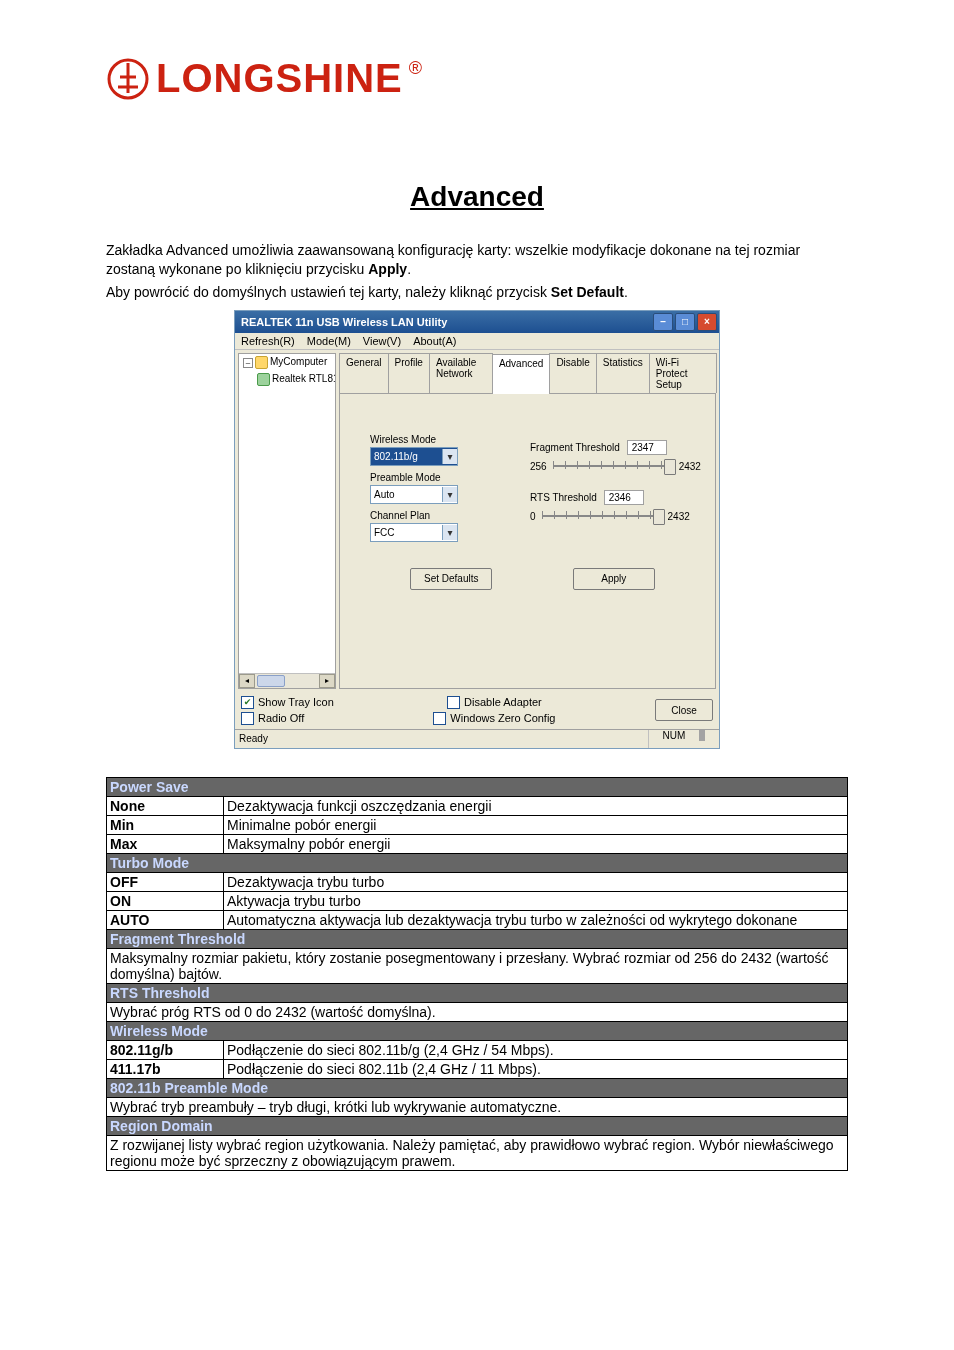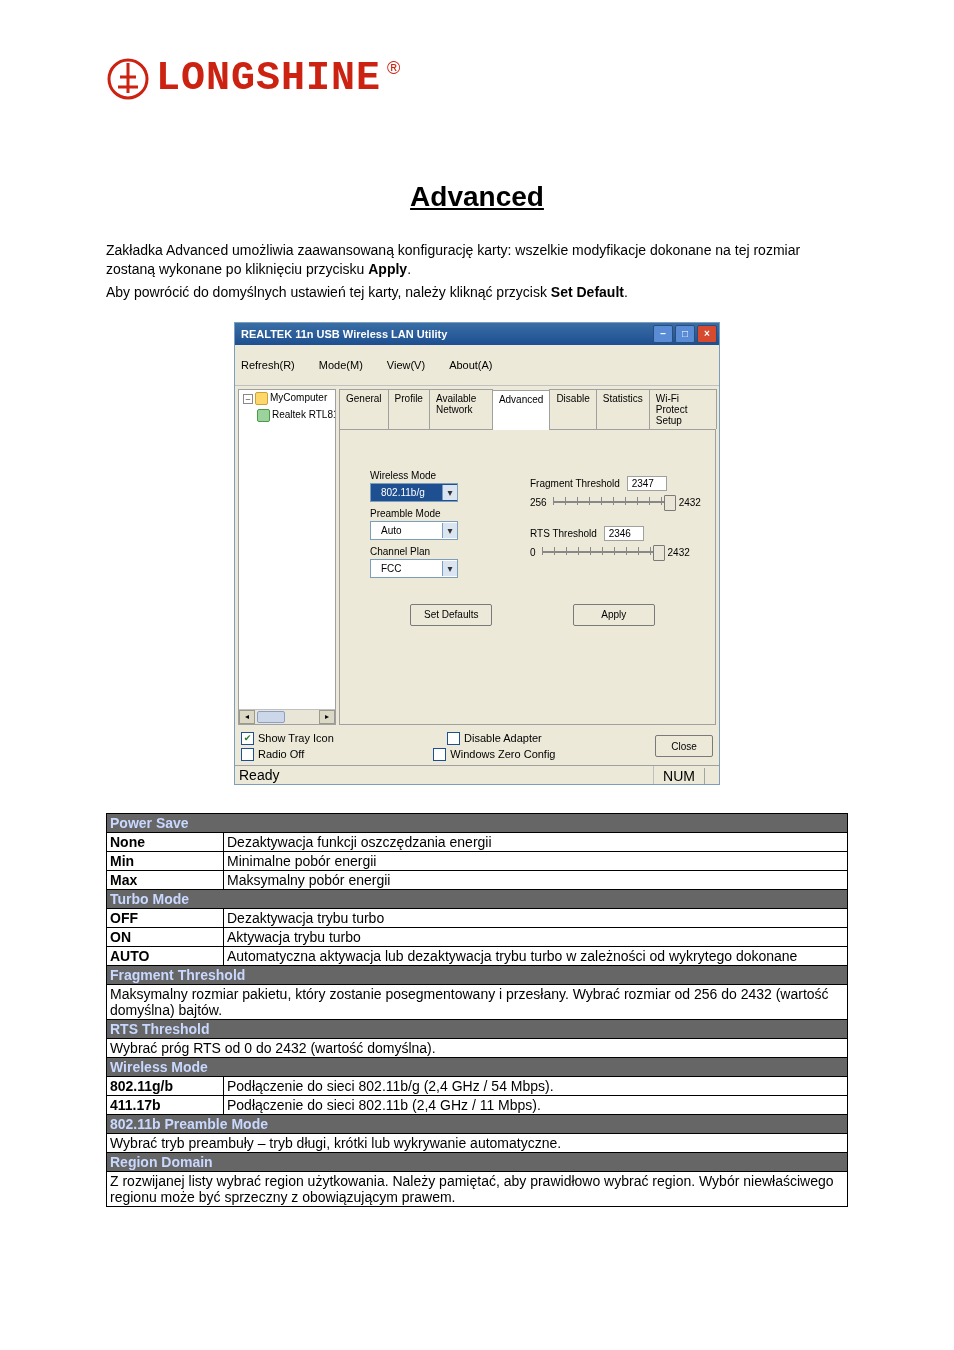--- a/index.html
+++ b/index.html
@@ -1,70 +1,70 @@
 <!DOCTYPE html>
 <html><head>
 <meta charset="utf-8">
 <style>
   body{margin:0;background:#fff;font-family:Arial,Helvetica,sans-serif;font-size:14px;color:#000;width:954px}
   .page{padding:56px 106px 60px 106px}
   .logo{display:flex;align-items:center;gap:6px;margin-bottom:80px}
   .logo-mark svg{display:block}
-  .logo-text{font-family:Liberation Mono, monospace;font-size:40px;letter-spacing:1px;color:#c21;font-weight:700}
+  .logo-text{font-family:Liberation Sans, sans-serif;font-size:40px;letter-spacing:1px;color:#c21;font-weight:700}
   .logo-r{color:#c21;font-size:18px;vertical-align:top;position:relative;top:-10px}
   h1.title{text-align:center;font-size:28px;font-weight:bold;text-decoration:underline;margin:0 0 28px 0}
   p.intro{margin:0 0 4px 0;line-height:1.35}
   p.intro b{font-weight:bold}
   
-  .win{width:484px;margin:20px auto 28px auto;border:1px solid #7b9ebd;font-family:Tahoma,Arial,sans-serif;font-size:11px;color:#000;background:#ece9d8}
+  .win{width:484px;margin:8px auto 28px auto;border:1px solid #7b9ebd;font-family:Tahoma,Arial,sans-serif;font-size:11px;color:#000;background:#ece9d8}
   .titlebar{height:22px;background:linear-gradient(#3a6ea5,#1d4f91);color:#fff;display:flex;align-items:center;padding:0 2px 0 6px;font-weight:bold}
   .titlebar .spacer{flex:1}
   .winbtn{width:18px;height:16px;margin-left:2px;display:flex;align-items:center;justify-content:center;border:1px solid #2a4d7a;border-radius:2px;font-size:10px;font-weight:bold;color:#fff}
   .winbtn.min{background:#5a8cd6}
   .winbtn.max{background:#5a8cd6}
   .winbtn.close{background:#d64b2f}
-  .menubar{background:#ece9d8;display:flex;gap:24px;padding:14px 6px;border-bottom:1px solid #c0c0c0}
+  .menubar{background:#ece9d8;display:flex;gap:12px;padding:2px 6px;border-bottom:1px solid #c0c0c0}
   .client{display:flex;background:#ece9d8}
   .treepane{width:96px;border:1px solid #a0a0a0;background:#fff;margin:3px;position:relative;font-size:10px;overflow:hidden}
   .treeline{padding:2px 2px 2px 4px;white-space:nowrap}
   .treeline .box{display:inline-block;width:8px;height:8px;border:1px solid #888;text-align:center;line-height:7px;font-size:8px;margin-right:2px;background:#fff}
   .treeline .ic{display:inline-block;width:11px;height:11px;background:#ffd76a;border:1px solid #c9a432;border-radius:2px;vertical-align:middle;margin-right:2px}
   .scrollbar{position:absolute;left:0;right:0;bottom:0;height:14px;background:#e9e6d8;display:flex;align-items:center;justify-content:space-between;border-top:1px solid #c0c0c0}
   .sb-arrow{width:14px;height:12px;background:#dcd8c6;border:1px solid #9c9a8c;display:flex;align-items:center;justify-content:center;font-size:8px}
   .sb-thumb{flex:0 0 26px;height:10px;background:#ccd7ea;border:1px solid #8aa0c8;border-radius:2px;margin-left:2px}
   .right{flex:1;padding:3px 3px 3px 0}
   .tabrow{display:flex;border-bottom:1px solid #a0a0a0;font-size:10px}
   .tab{padding:3px 6px;border:1px solid #a0a0a0;border-bottom:none;background:#ece9d8;margin-right:-1px}
   .tab.active{background:#fff;position:relative;top:1px}
   .tabcontent{border:1px solid #a0a0a0;border-top:none;background:#ece9d8;padding:40px 20px 22px 30px;min-height:232px;position:relative}
   .formrow{margin-bottom:6px}
   .lbl{font-size:10px}
   .combo{display:flex;width:86px;height:17px;border:1px solid #7b9ebd;background:#fff;font-size:10px;align-items:center;margin-top:2px}
   .combo.sel{background:#1d4f91;color:#fff}
-  .combo .cv{flex:1;padding:0 10px;overflow:hidden}
+  .combo .cv{flex:1;padding:0 3px;overflow:hidden}
   .combo .dd{width:14px;height:15px;background:#dbe5f1;border-left:1px solid #7b9ebd;display:flex;align-items:center;justify-content:center;color:#333}
   .right-col{position:absolute;left:190px;top:46px;font-size:10px}
   .thr-lbl{display:inline-block}
   .thr-val{display:inline-block;border:1px solid #a0a0a0;background:#fff;padding:1px 4px;margin-left:4px;min-width:30px;text-align:left}
   .slider{display:flex;align-items:center;margin:6px 0 18px 0}
   .sl-min,.sl-max{font-size:10px}
   .sl-track{width:120px;height:2px;background:#888;margin:0 6px;position:relative}
   .sl-track::before{content:"";position:absolute;left:0;right:0;top:-4px;height:8px;background:repeating-linear-gradient(90deg,#888 0 1px,transparent 1px 12px)}
   .sl-thumb{position:absolute;right:-3px;top:-6px;width:10px;height:14px;background:#e9e6d8;border:1px solid #7a7a7a;border-radius:1px}
   .btnrow{display:flex;justify-content:space-around;margin-top:26px}
   .btn{min-width:80px;height:20px;border:1px solid #7a7a7a;background:#ece9d8;font-size:10px;display:flex;align-items:center;justify-content:center;border-radius:2px}
   .footer{display:flex;align-items:center;padding:4px 6px;gap:22px}
   .chk{display:flex;align-items:center;gap:4px}
   .cb{width:11px;height:11px;border:1px solid #1d4f91;background:#fff;display:flex;align-items:center;justify-content:center;font-size:9px;color:#2a7a2a}
   .footer-col{display:flex;flex-direction:column;gap:3px}
   .footer-col.c2{flex:1;align-items:center}
   .closebtn{min-width:56px}
-  .status{border-top:1px solid #a0a0a0;background:#ece9d8;display:flex;height:18px;align-items:flex-end;font-size:14px}
+  .status{border-top:1px solid #a0a0a0;background:#ece9d8;display:flex;height:18px;align-items:flex-start;font-size:10px}
   .status .s1{flex:1;padding-left:4px;border-right:1px solid #c0c0c0;height:100%;display:flex;align-items:center}
-  .status .s2{width:50px;text-align:center;border-right:1px solid #a3a3a3}
+  .status .s2{width:50px;text-align:center;border-right:6px solid #a3a3a3}
   .status .s3{width:14px}
   
   table.specs{border-collapse:collapse;width:100%;font-size:14px}
   table.specs td{border:1px solid #000;padding:1px 3px;vertical-align:top}
   tr.header td{background:#666;color:#c9d8ff;font-weight:bold}
   tr.sub td{background:#666;color:#c9d8ff;font-weight:bold}
   td.key{font-weight:bold;width:110px}
 </style>
 </head>
 <body>

